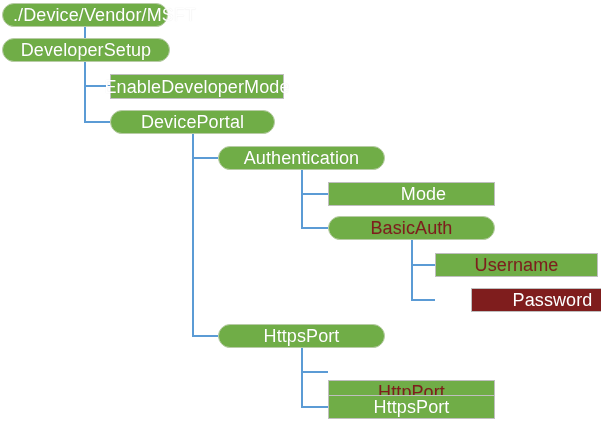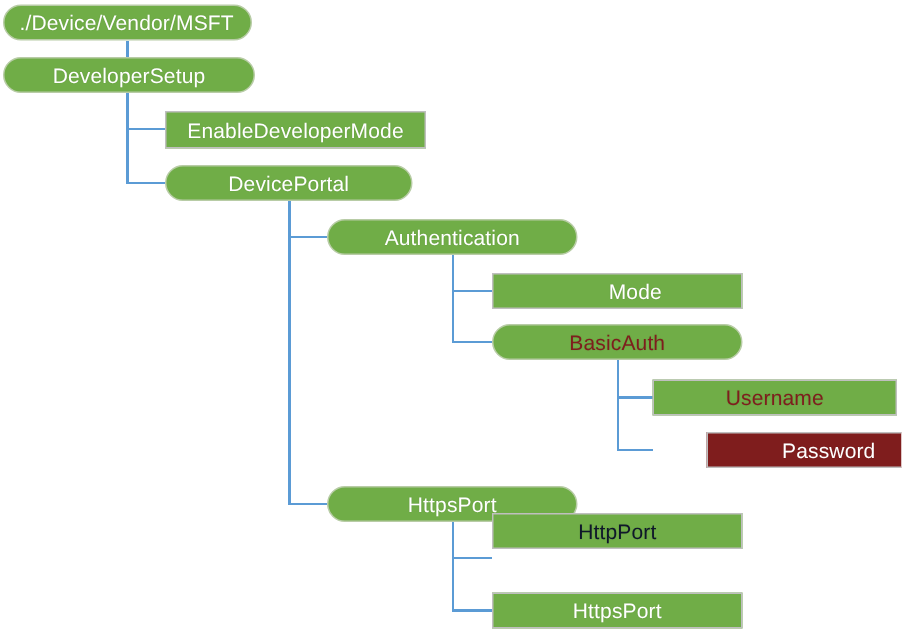--- a/index.html
+++ b/index.html
@@ -27,21 +27,21 @@
   }
   .node {
     position: absolute;
     box-sizing: border-box;
     background: #70AD47;
     border: 1px solid #BFBFBF;
     color: #FFFFFF;
     display: flex;
     align-items: center;
     justify-content: center;
-    font-size: 14px;
+    font-size: 18px;
     line-height: 1;
     letter-spacing: 0.1px;
     white-space: nowrap;
     text-align: center;
     z-index: 2;
   }
   .node.rounded {
     border-radius: 999px;
     border-color: #B8CCA6;
   }
@@ -98,20 +98,20 @@
       </div>
       <div class="node rect" style="left: 435px; top: 253px; width: 163px; height: 24px; background: rgb(112, 173, 71); color: #7f1d1d;">
         <span class="label">Username</span>
       </div>
       <div class="node rect" style="left: 435px; top: 288px; width: 163px; height: 24px; background: #7f1d1d; color: rgb(255, 255, 255); margin-left: 36px;">
         <span class="label">Password</span>
       </div>
       <div class="node rounded" style="left: 218px; top: 324px; width: 167px; height: 24px; background: rgb(112, 173, 71); color: rgb(255, 255, 255);">
         <span class="label">HttpsPort</span>
       </div>
-      <div class="node rect" style="left: 328px; top: 342px; width: 167px; height: 24px; background: rgb(112, 173, 71); color: #0f172a;">
+      <div class="node rect" style="left: 328px; top: 380px; width: 167px; height: 24px; background: rgb(112, 173, 71); color: #7f1d1d;">
         <span class="label">HttpPort</span>
       </div>
       <div class="node rect" style="left: 328px; top: 395px; width: 167px; height: 24px; background: rgb(112, 173, 71); color: rgb(255, 255, 255);">
         <span class="label">HttpsPort</span>
       </div>
     </div>
 </div>
 
 </body></html>

